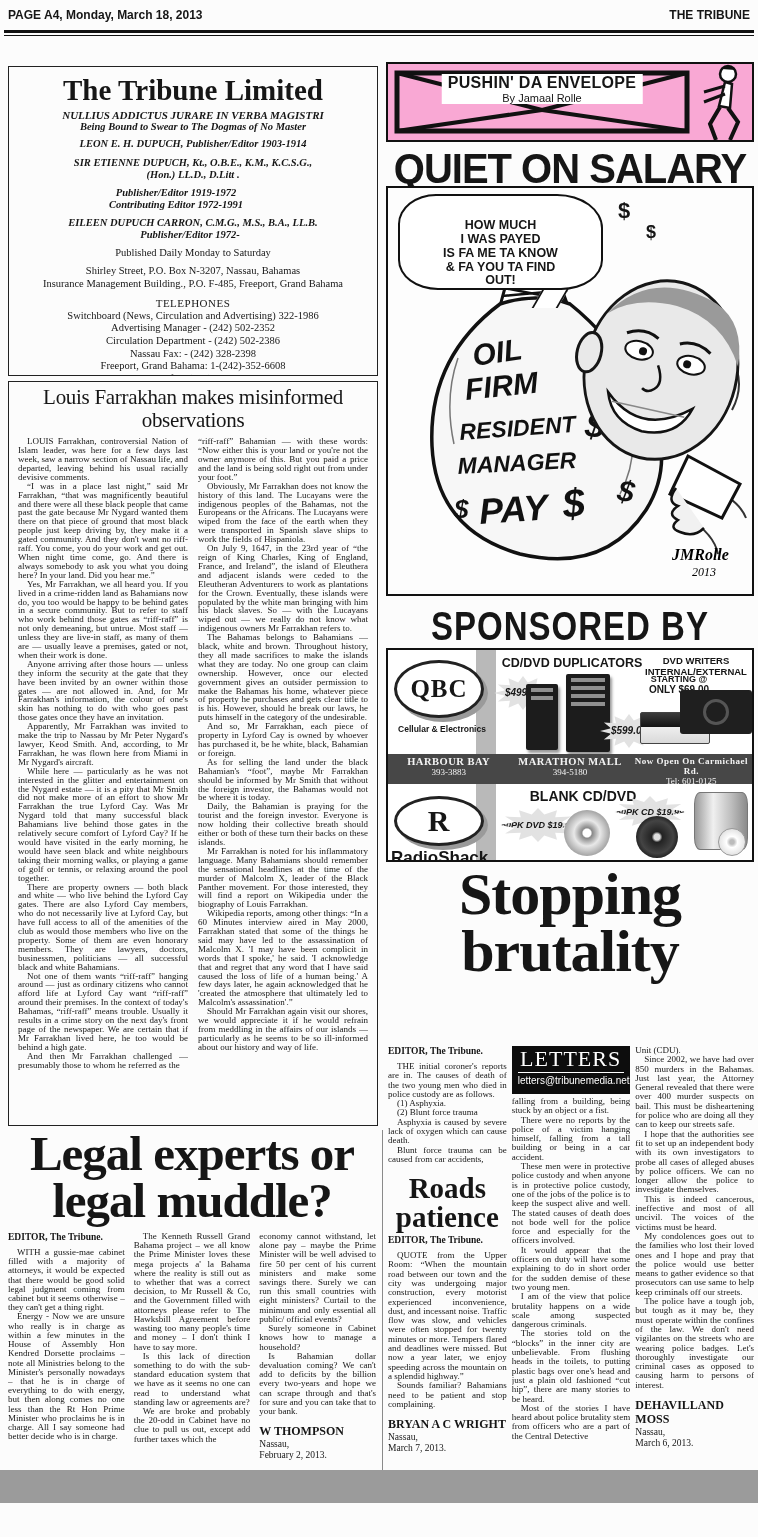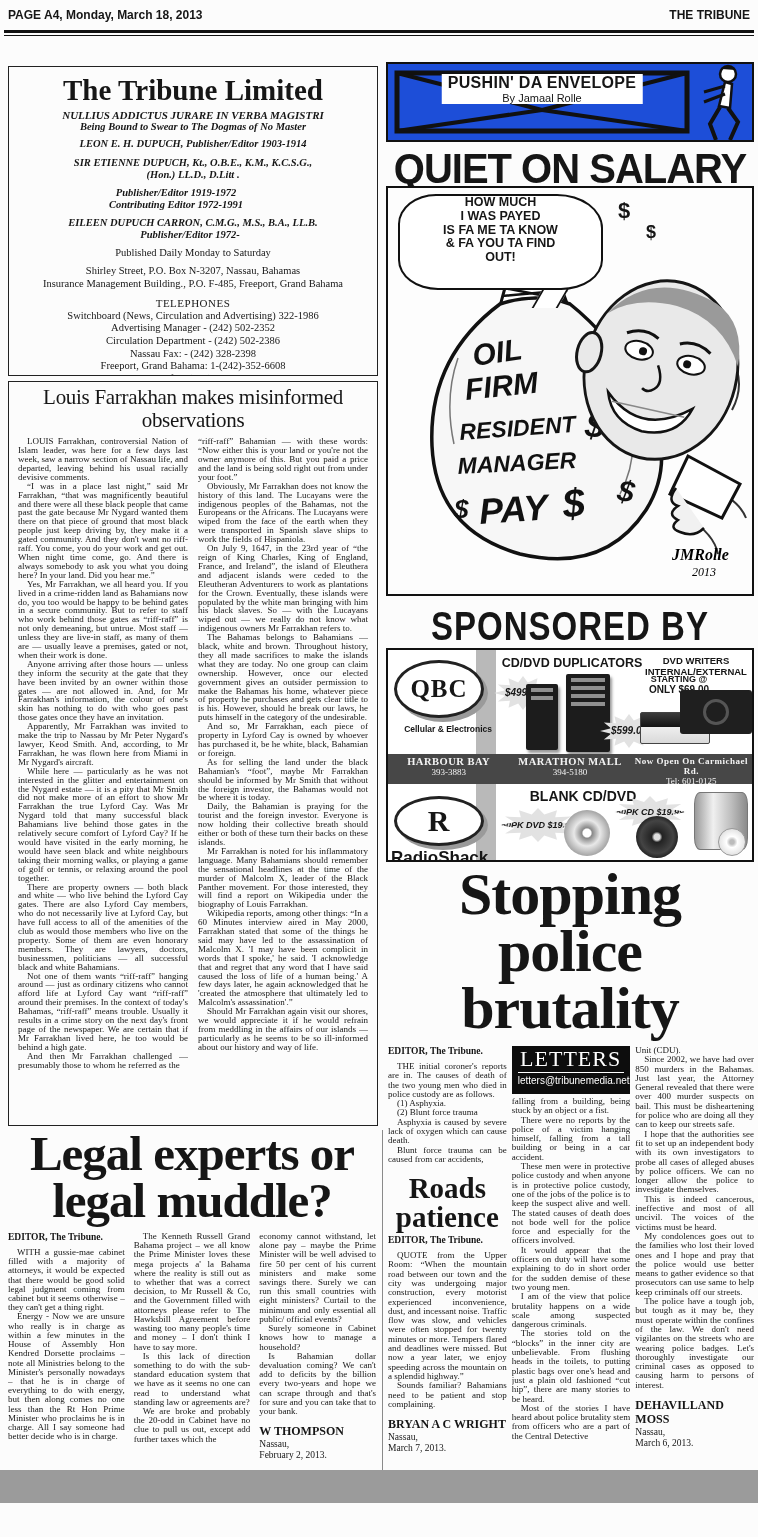--- a/index.html
+++ b/index.html
@@ -42,36 +42,36 @@
   .legal { position:absolute; top:1130px; left:0; width:384px; height:345px; overflow:hidden; }
   .legal-head { text-align:center; font-weight:bold; font-size:49px; line-height:.96; letter-spacing:-1px; }
   .legal-cols { display:flex; gap:9px; padding:8px 8px 0 8px; }
   .legal-cols .lc { width:119px; overflow:hidden; height:240px; }
   .legal-cols .copy p { line-height:9.2px; }
   .ed { font-size:9.5px; font-weight:bold; margin-bottom:6px; }
   .sig { margin-top:8px; font-size:9.5px; line-height:1.2; }
   .sig .nm { font-weight:bold; font-size:12px; }
 
   
-  .strip { position:absolute; top:62px; left:386px; width:368px; height:80px; border:2px solid #111; background:#1d4ed8; }
+  .strip { position:absolute; top:62px; left:386px; width:368px; height:80px; border:2px solid #111; background:#f9a8d4; }
   .envelope { position:absolute; left:6px; top:6px; width:296px; height:64px; }
   .env-label { position:absolute; left:50%; top:4px; transform:translateX(-50%); background:#fff; text-align:center;
                padding:0 6px; z-index:2; font-family:"Liberation Sans", sans-serif; }
   .env-title { font-weight:900; font-size:16px; letter-spacing:.3px; white-space:nowrap; }
   .env-by { font-size:11px; }
   .pusher { position:absolute; right:2px; top:-2px; }
 
   .quiet { position:absolute; top:145px; left:386px; width:368px; text-align:center;
            font-family:"Liberation Sans", sans-serif; font-weight:900; font-size:40px; letter-spacing:-1px;
            transform:scaleY(1.05); transform-origin:top; white-space:nowrap; }
 
   .panel { position:absolute; top:186px; left:386px; width:368px; height:410px; border:2px solid #111; background:#fdfdfd; overflow:hidden; }
   .bubble { position:absolute; left:10px; top:6px; width:205px; height:96px; border:2.5px solid #111; background:#fff;
             border-radius:38px 46px 42px 40px / 30px 34px 30px 30px; z-index:3;
-            display:flex; flex-direction:column; align-items:center; justify-content:flex-start; }
+            display:flex; flex-direction:column; align-items:center; justify-content:flex-end; }
   .bubble p { font-family:"Liberation Sans", sans-serif; font-weight:900; font-size:12.5px; line-height:1.1;
               text-indent:0 !important; text-align:center !important; }
   .bubble-tail { position:absolute; left:150px; top:98px; width:26px; height:22px; background:#fff;
                  border-right:2.5px solid #111; border-left:2.5px solid #111; transform:skewX(-30deg); z-index:2; }
   .money-dollar { position:absolute; font-weight:900; font-family:"Liberation Sans", sans-serif; z-index:1; }
 
   .sponsored { position:absolute; top:602px; left:386px; width:368px; text-align:center;
                font-family:"Liberation Sans", sans-serif; font-weight:900; font-size:33px;
                transform:scaleY(1.25); transform-origin:top; letter-spacing:1px; }
 
@@ -311,21 +311,21 @@
   </div>
 
   <div class="sponsored">SPONSORED BY</div>
 
   <div class="ads">
     <div class="ribbon"></div>
 
     <div class="oval-logo" style="left:6px;top:10px;width:90px;height:58px">
       <span class="qbc-txt">QBC</span>
     </div>
-    <div class="logo-tag" style="left:4px;top:74px;width:100px;text-align:right">Cellular &amp; Electronics</div>
+    <div class="logo-tag" style="left:4px;top:74px;width:100px;text-align:center">Cellular &amp; Electronics</div>
 
     <div class="ad-title" style="left:112px;top:6px;width:144px;font-size:12.5px">CD/DVD DUPLICATORS</div>
     <div class="burst" style="left:106px;top:26px;width:58px;height:34px;font-size:10px">$499.00</div>
     <div class="tower" style="left:138px;top:34px;width:32px;height:66px">
         <i></i>
         <i></i>
       </div>
     <div class="tower" style="left:178px;top:24px;width:44px;height:78px">
         <i></i>
         <i></i>
@@ -366,21 +366,20 @@
     <div class="burst" style="left:112px;top:158px;width:76px;height:34px;font-size:9px">50PK DVD $19.99</div>
     <div class="spindle" style="left:176px;top:160px;width:46px;height:46px;background:radial-gradient(circle,#fff 12%,#888 16%,#e8e8e8 40%,#9a9a9a 75%,#6f6f6f)"></div>
     <div class="burst" style="left:226px;top:146px;width:72px;height:32px;font-size:9px">50PK CD $19.99</div>
     <div class="spindle" style="left:248px;top:166px;width:42px;height:42px;background:radial-gradient(circle,#ddd 10%,#222 18%,#444 55%,#111 80%)"></div>
     <div class="cyl" style="left:306px;top:142px;width:54px;height:58px"></div>
     <div class="spindle" style="left:330px;top:178px;width:28px;height:28px;background:radial-gradient(circle,#bbb 12%,#fff 30%,#ddd 80%);border:1px solid #999"></div>
   </div>
 
   <div class="stopping">
     <span>Stopping</span>
-    <span>police</span>
     <span>brutality</span>
   </div>
 
   <div class="letters-row">
     <div class="lcol">
       <div class="ed">EDITOR, The Tribune.</div>
       <div class="copy">
           <p>THE initial coroner's reports are in. The causes of death of the two young men who died in police custody are as follows.</p>
           <p>(1) Asphyxia.</p>
           <p>(2) Blunt force trauma</p>

